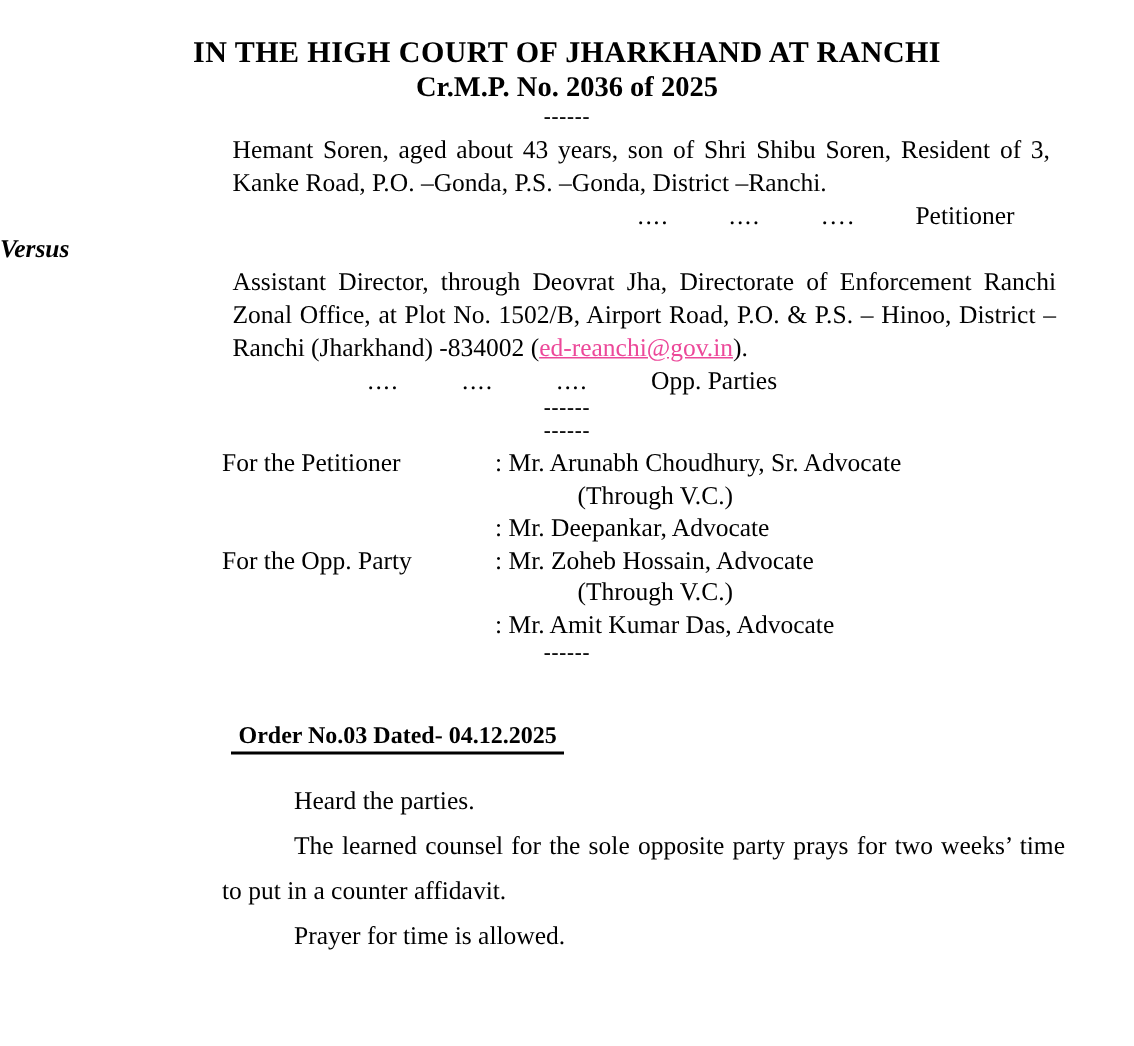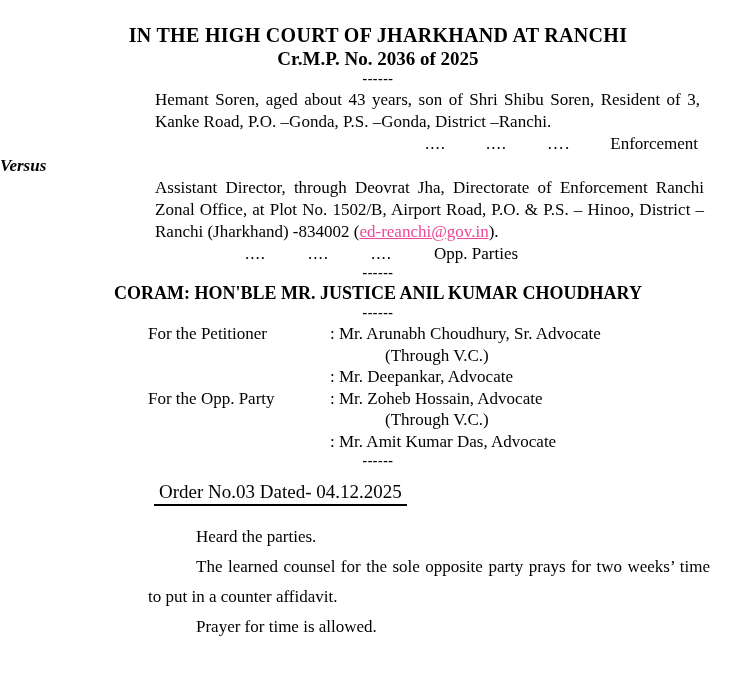--- a/index.html
+++ b/index.html
@@ -19,58 +19,57 @@
   .versus { font-weight:bold; font-style:italic; font-size:17px; line-height:21px; margin:1px 0; }
   .opp-para { margin:0 52px 0 155px; text-align:justify; font-size:17px; line-height:22px; }
   .email-link { text-decoration:underline; }
   .coram { text-align:center; font-weight:bold; font-size:18px; line-height:22px; margin:3px 0 2px 0; }
   .appearance { margin:4px 0 0 148px; font-size:17px; }
   .app-row { display:flex; line-height:21.5px; }
   .app-label { width:182px; flex-shrink:0; }
   .app-value.indent { padding-left:55px; }
   .order-heading-wrap { margin:14px 0 0 154px; }
   .order-heading {
-    display:inline-block; font-weight:normal; font-size:19px;
-    border-bottom:2px solid #000; padding:0 5px 1px 5px;
+    display:inline-block; font-weight:bold; font-size:16px;
+    border-bottom:2px solid #000; padding:0 5px 1px 5px;margin-top:26px;
   }
   .order-body { margin:16px 46px 0 148px; }
   .order-body p { margin:0; text-align:justify; text-indent:48px; font-size:17px; line-height:30px; }
 </style>
 </head>
 <body>
 
 <div class="page">
 
   <div class="title1">IN THE HIGH COURT OF JHARKHAND AT RANCHI</div>
   <div class="title2">Cr.M.P. No. 2036 of 2025</div>
   <div class="divider">------</div>
 
   <div class="pet-para">Hemant Soren, aged about 43 years, son of Shri Shibu Soren, Resident of 3, Kanke Road, P.O. –Gonda, P.S. –Gonda, District –Ranchi.</div>
 
   <div class="dots-line pet">
     <span class="grp">....</span>
     <span class="grp">....</span>
     <span class="grp">….</span>
-    <span>Enforcement</span>
+    <span>Petitioner</span>
   </div>
 
   <div class="versus">Versus</div>
 
   <div class="opp-para"><span>Assistant Director, through Deovrat Jha, Directorate of Enforcement Ranchi Zonal Office, at Plot No. 1502/B, Airport Road, P.O. &amp; P.S. – Hinoo, District –Ranchi (Jharkhand) -834002 (</span><a class="email-link" href="#" style="color: #ec4899;">ed-reanchi@gov.in</a><span>).</span></div>
 
   <div class="dots-line opp">
     <span class="grp">....</span>
     <span class="grp">....</span>
     <span class="grp">....</span>
     <span>Opp. Parties</span>
   </div>
 
   <div class="divider">------</div>
 
-  <div class="coram">CORAM: HON'BLE MR. JUSTICE ANIL KUMAR CHOUDHARY</div>
 
   <div class="divider">------</div>
 
   <div class="appearance">
     <div class="app-row">
       <span class="app-label">For the Petitioner</span>
       <span class="app-value">: Mr. Arunabh Choudhury, Sr. Advocate</span>
     </div>
     <div class="app-row">
       <span class="app-label"></span>

